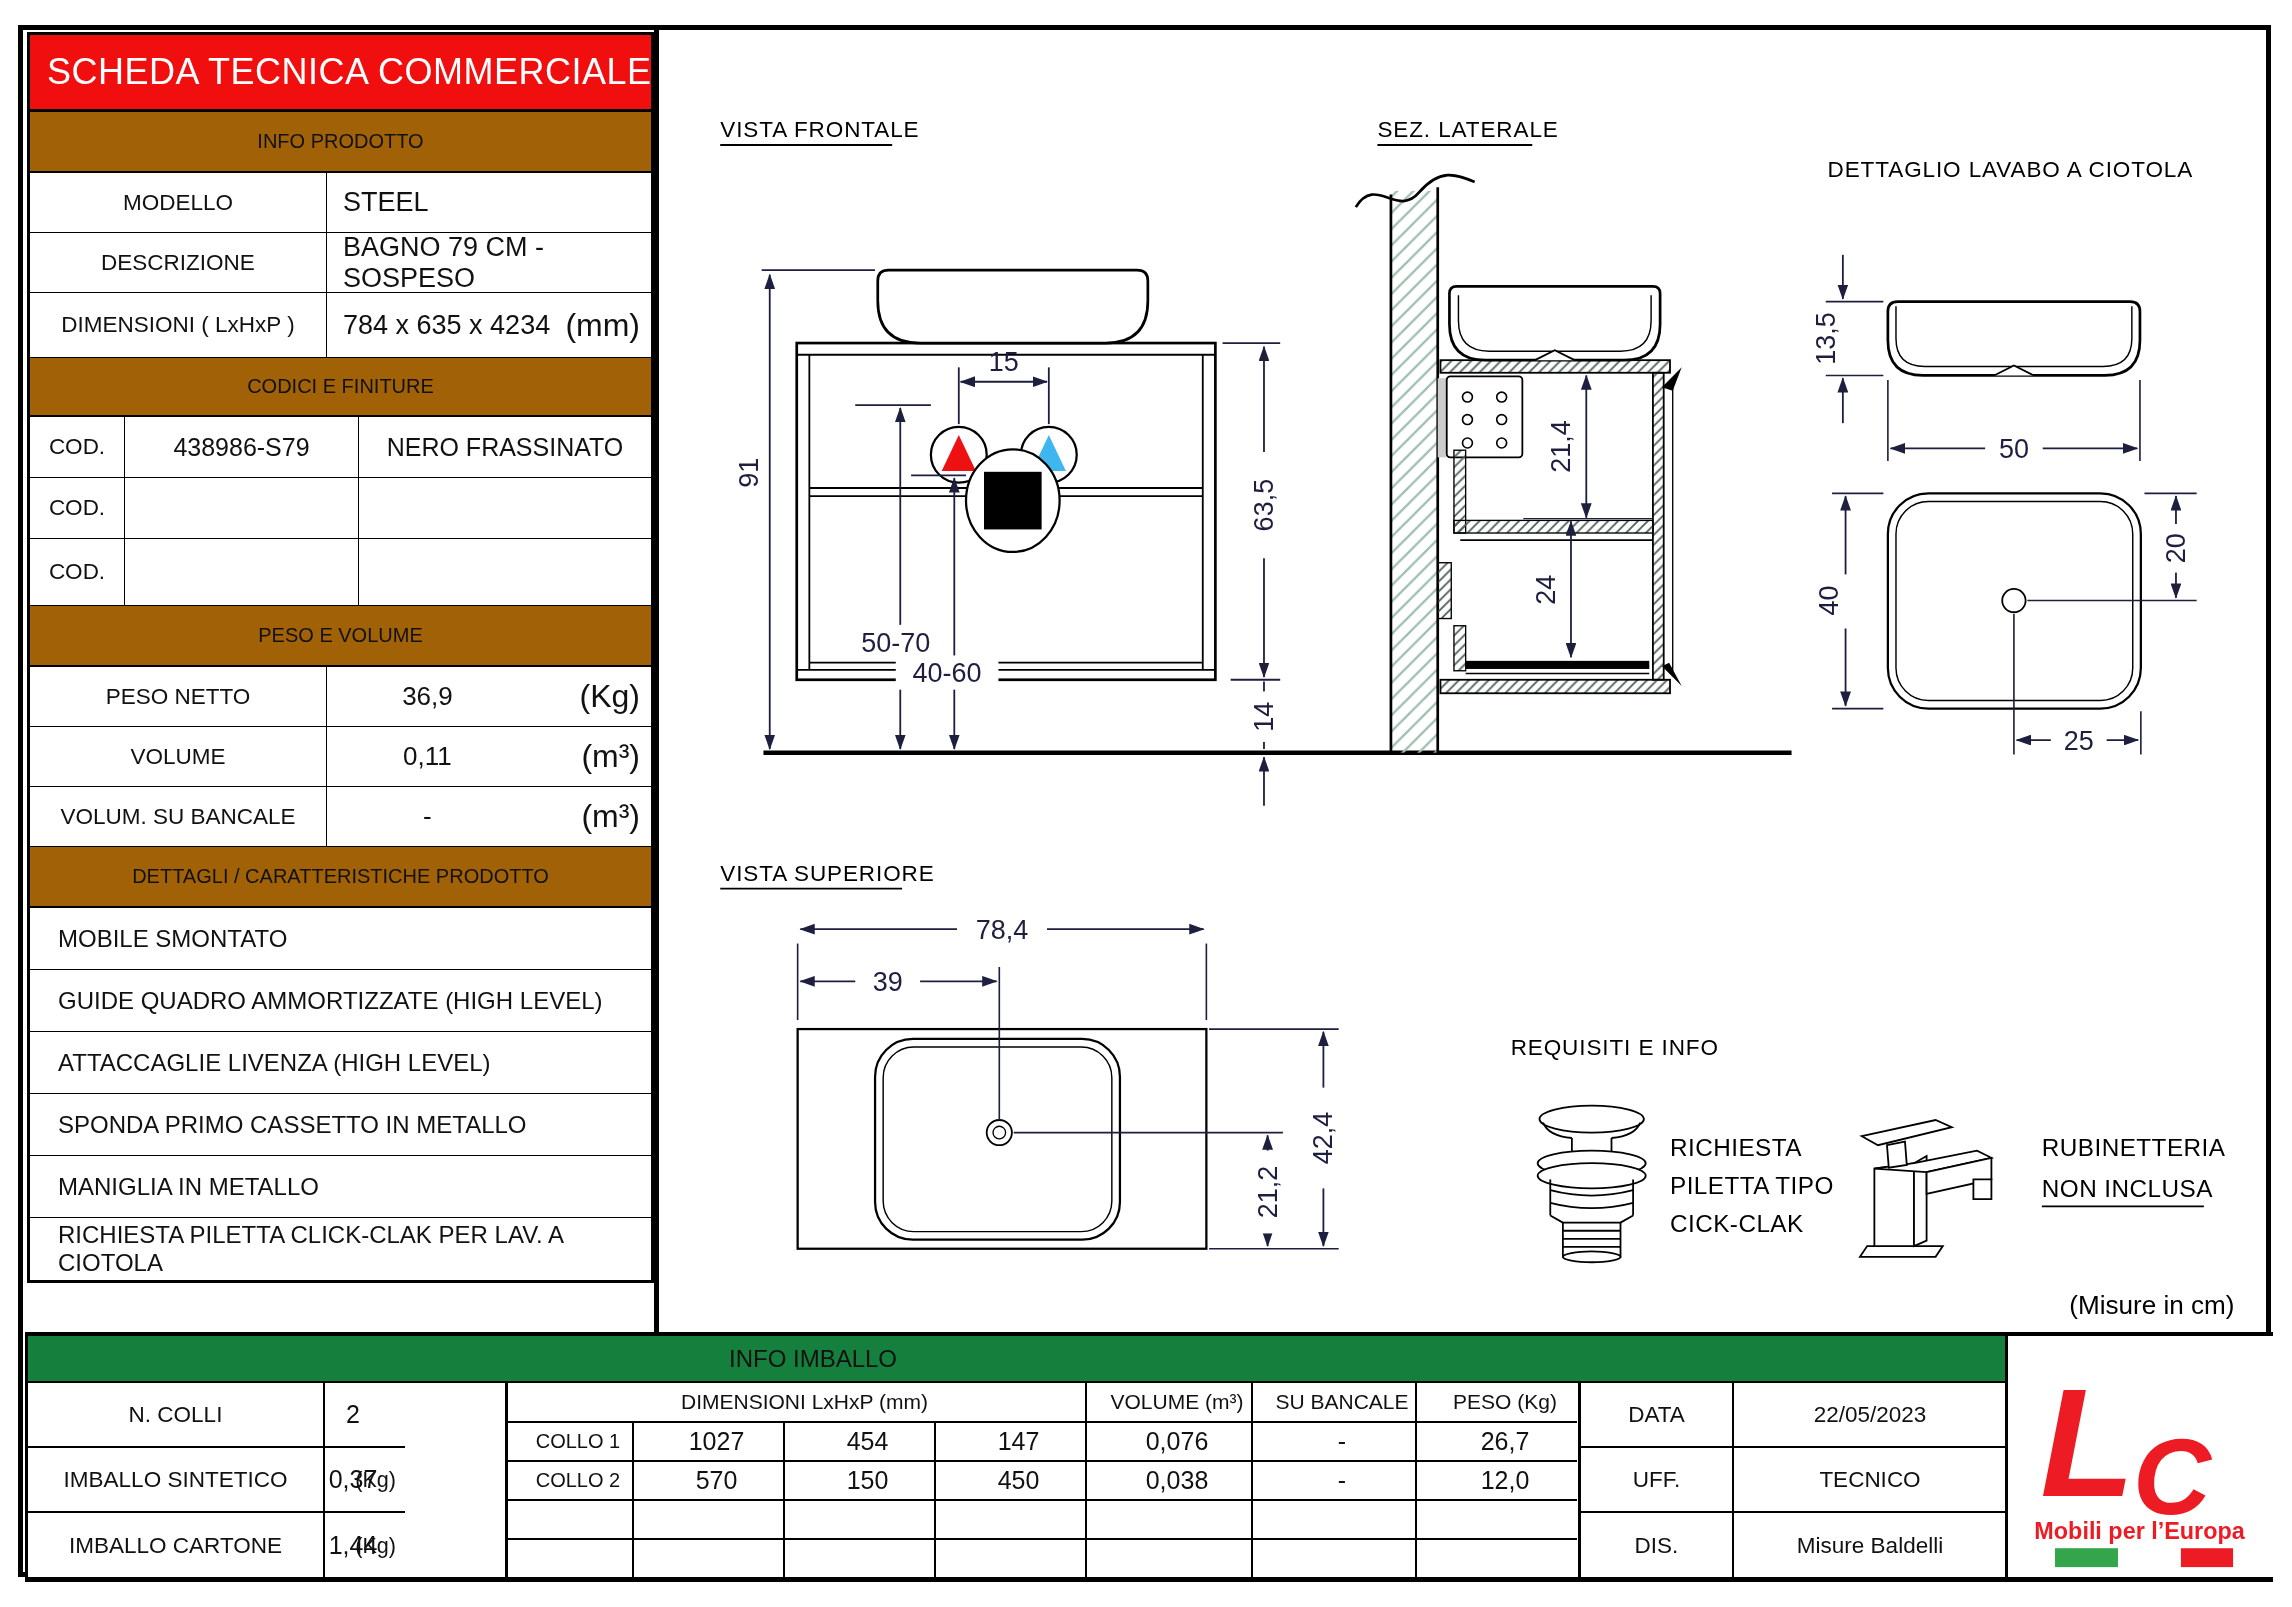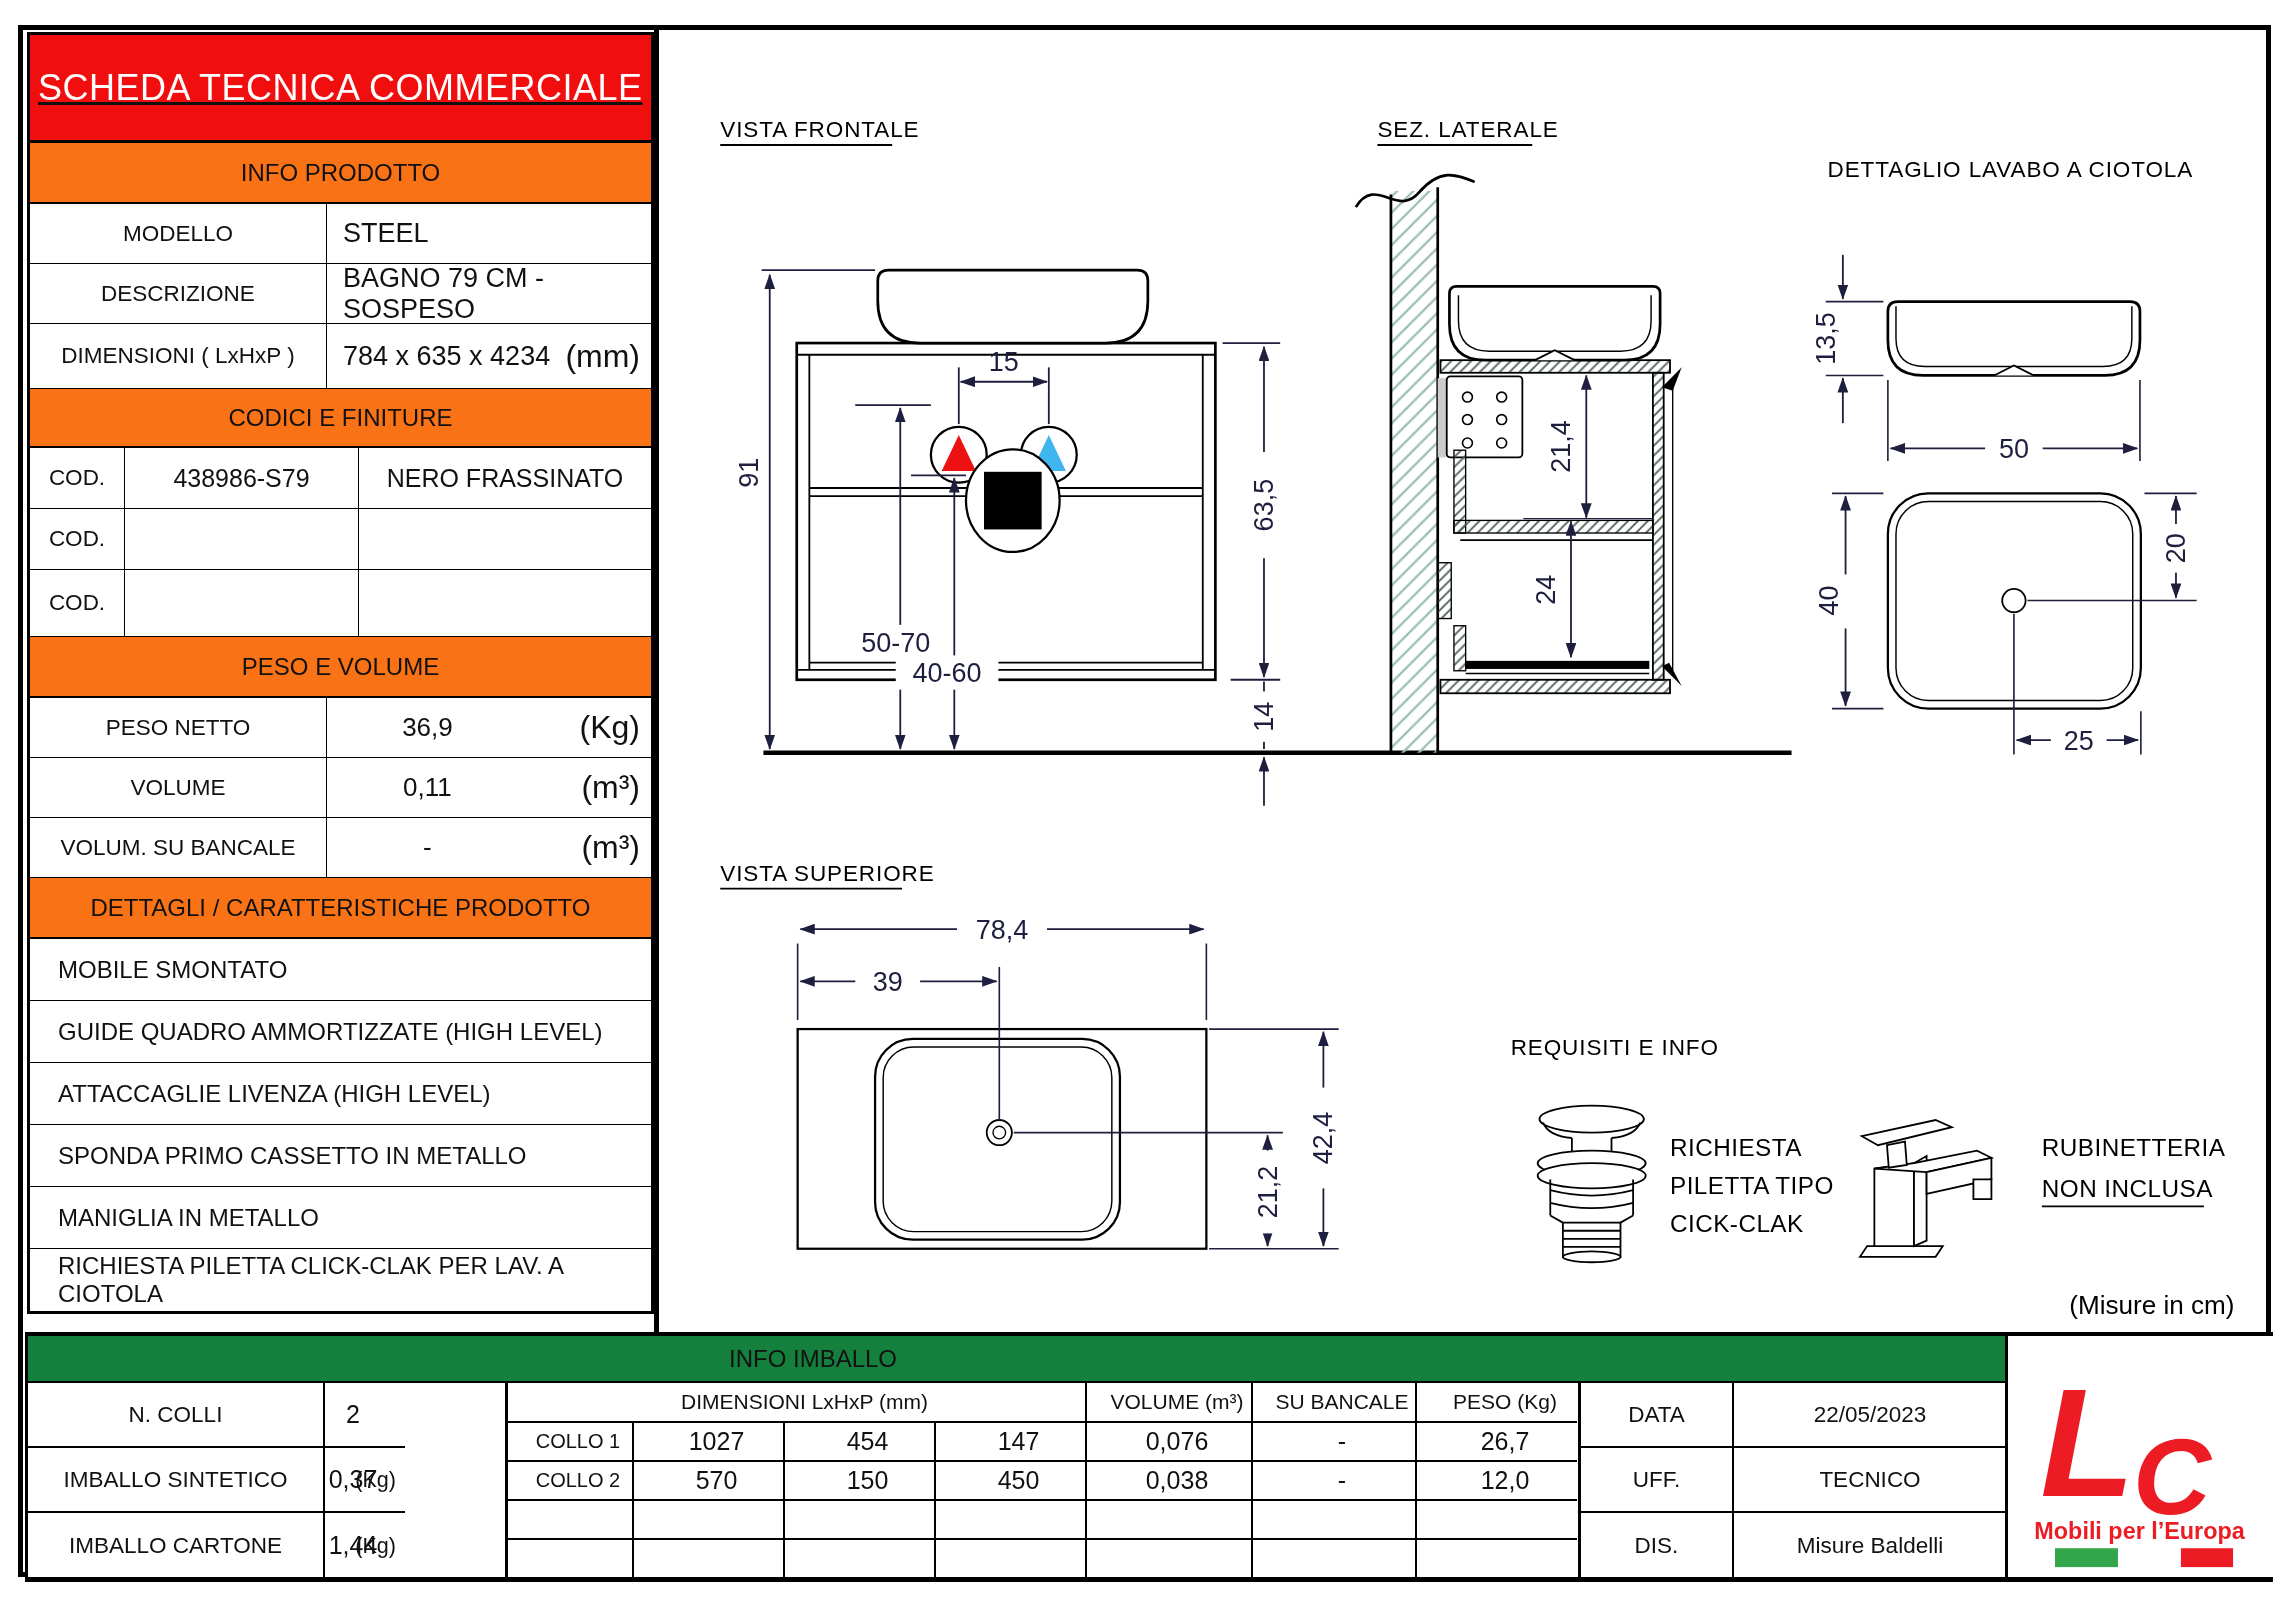--- a/index.html
+++ b/index.html
@@ -5,24 +5,24 @@
   html,body{margin:0;padding:0;}
   body{
     width:2293px;height:1608px;position:relative;background:#fff;
     font-family:"Liberation Sans", sans-serif;color:#111;overflow:hidden;
   }
   .page-border{position:absolute;left:18px;top:25px;width:2253px;height:1552px;border:5.4px solid #000;box-sizing:border-box;}
   .vdiv{position:absolute;left:654px;top:25px;width:4.5px;height:1307px;background:#000;}
 
   
   .ltable{position:absolute;left:27px;top:32px;width:627px;border:3.6px solid #000;box-sizing:border-box;background:#fff;}
-  .banner{height:108px;background:#F10E0E;display:flex;align-items:center;padding-left:8px;border-bottom:3.6px solid #000;box-sizing:border-box;text-decoration:underline;}
+  .banner{height:77px;background:#F10E0E;display:flex;align-items:center;padding-left:17px;border-bottom:3.6px solid #000;box-sizing:border-box;}
   .banner span{color:#fff;font-size:36px;letter-spacing:0.5px;white-space:nowrap;}
-  .shead{height:61px;background:#f97316;display:flex;align-items:center;justify-content:center;
-         font-size:24px;border-bottom:2.7px solid #000;box-sizing:border-box;}
+  .shead{height:61px;background:#a16207;display:flex;align-items:center;justify-content:center;
+         font-size:20px;border-bottom:2.7px solid #000;box-sizing:border-box;}
   .row{display:flex;border-bottom:1.8px solid #000;box-sizing:border-box;height:60px;}
   .row:last-child{border-bottom:none;}
   .cell{display:flex;align-items:center;justify-content:center;box-sizing:border-box;font-size:22.5px;}
   .lab{width:297px;border-right:1.8px solid #000;}
   .val{flex:1;justify-content:flex-start;padding-left:16px;font-size:27px;position:relative;}
   .unit{position:absolute;right:11px;font-size:32px;}
   .codlab{width:95px;border-right:1.8px solid #000;}
   .codval{width:234px;border-right:1.8px solid #000;font-size:25px;}
   .codfin{flex:1;font-size:25px;}
   .pval{flex:1;position:relative;justify-content:center;}

